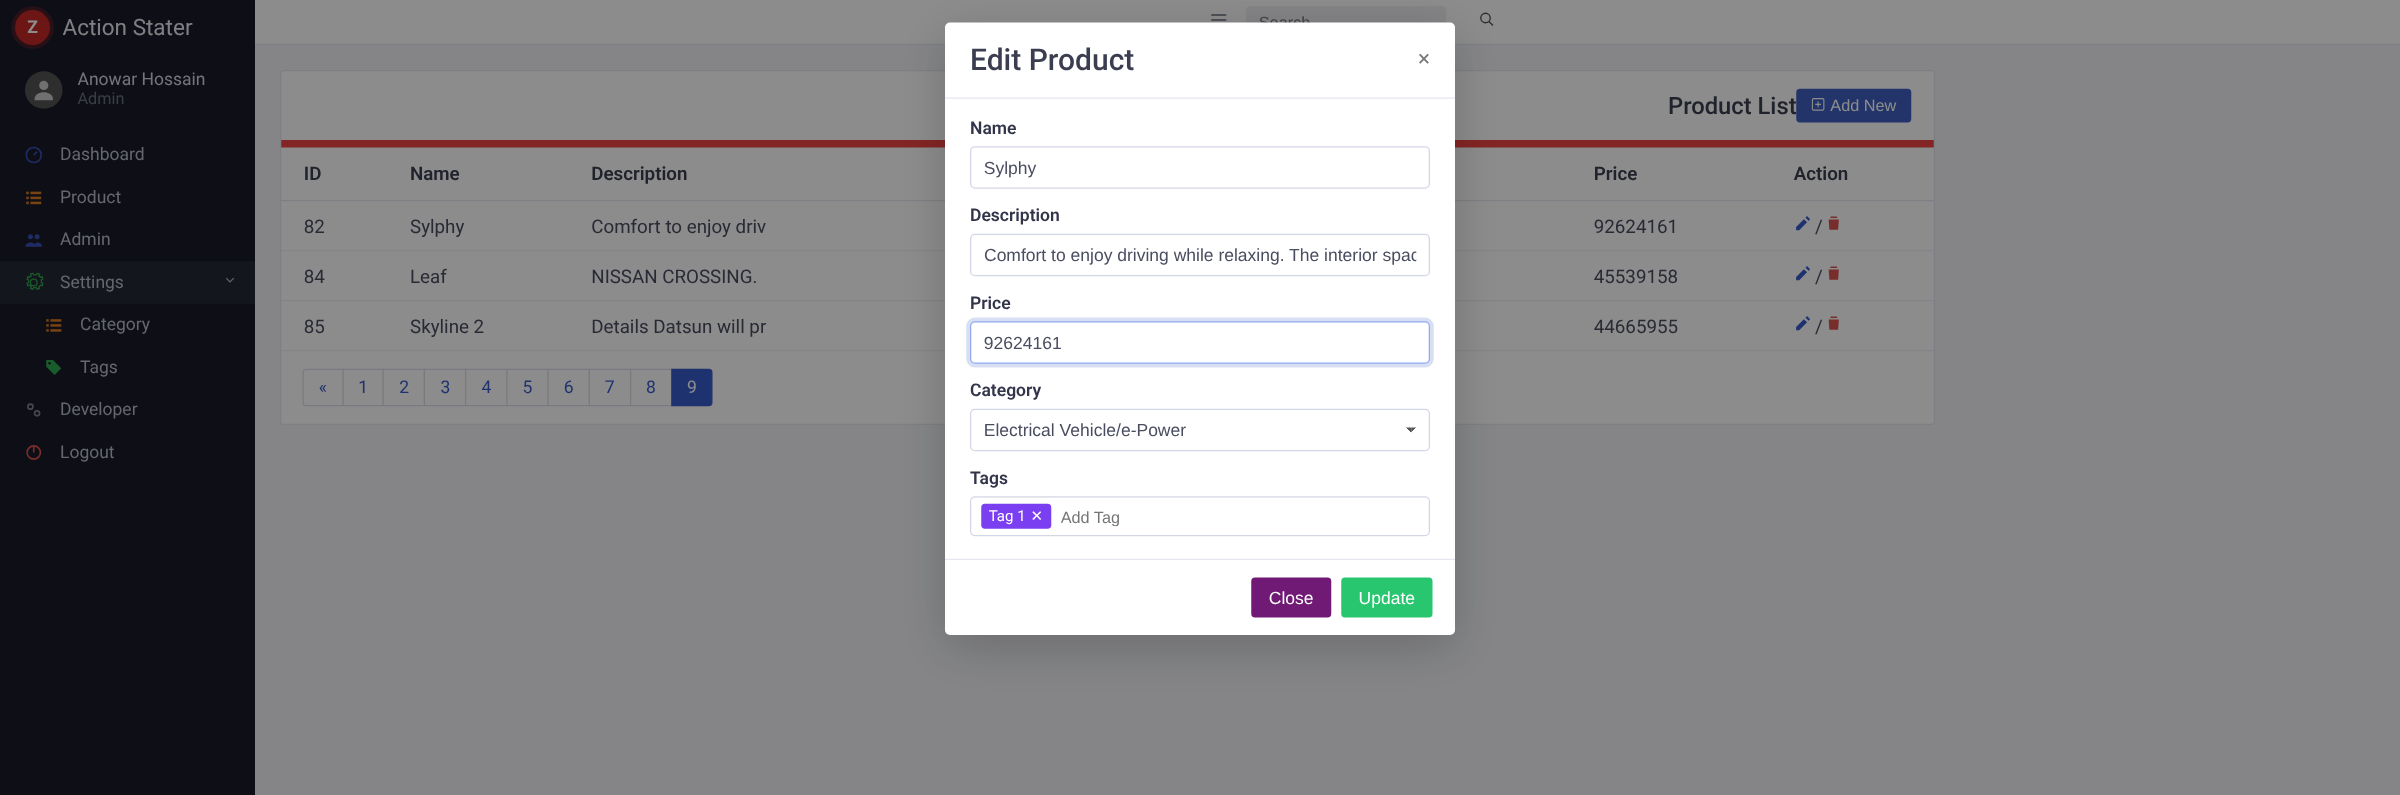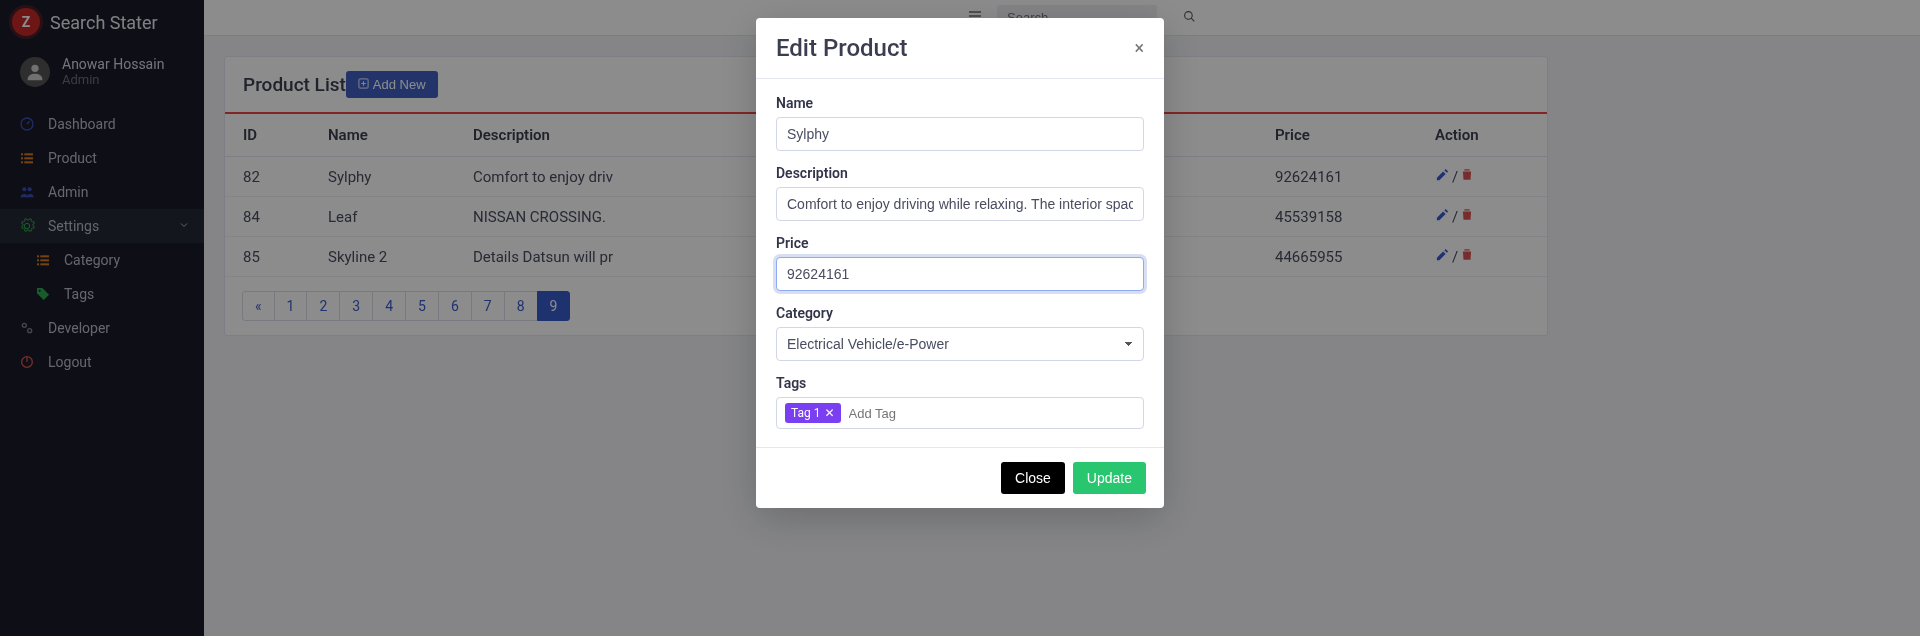--- a/index.html
+++ b/index.html
@@ -127,38 +127,38 @@
       left: 204px; right: 0; top: 36px; bottom: 0;
       padding: 20px;
     }
     .card {
       background: #fff;
       border: 1px solid #e5e7f0;
       border-radius: 3px;
     }
     .card-header {
       display: flex;
-      justify-content: flex-start;
+      justify-content: flex-end;
       align-items: center;
       padding: 14px 18px;
-      border-bottom: 2px solid #ef4444;
+      border-bottom: 6px solid #ef4444;
     }
     .card-title { font-size: 19px; color: #3b3e50; font-weight: 500; }
     .btn {
       border: none;
       border-radius: 3px;
       padding: 6px 12px;
       font-size: 13px;
       cursor: pointer;
       display: inline-flex;
       align-items: center;
       gap: 4px;
     }
     .btn-primary { background: #3f5fc1; color: #fff; }
-    .btn-secondary { background: #000000; color: #fff; }
+    .btn-secondary { background: #701a75; color: #fff; }
     .btn-success { background: #28c76f; color: #fff; }
     
     table { width: 100%; border-collapse: collapse; }
     thead th {
       text-align: left;
       padding: 12px 18px;
       font-weight: 600;
       color: #3b3e50;
       font-size: 15px;
       border-bottom: 1px solid #e5e7f0;
@@ -279,21 +279,21 @@
       gap: 8px;
     }
     .modal-footer .btn { padding: 8px 14px; font-size: 14px; }
   </style>
 </head>
 <body>
 
 <aside class="sidebar">
   <div class="sidebar-header">
     <div class="logo-badge">Z</div>
-    <div class="brand">Search Stater</div>
+    <div class="brand">Action Stater</div>
   </div>
   <div class="user-block">
     <div class="avatar">
       <svg viewBox="0 0 24 24">
           <circle cx="12" cy="8" r="4"></circle>
           <path d="M4 20c0-4 4-6 8-6s8 2 8 6v1H4z"></path>
         </svg>
     </div>
     <div>
       <div class="user-name">Anowar Hossain</div>

